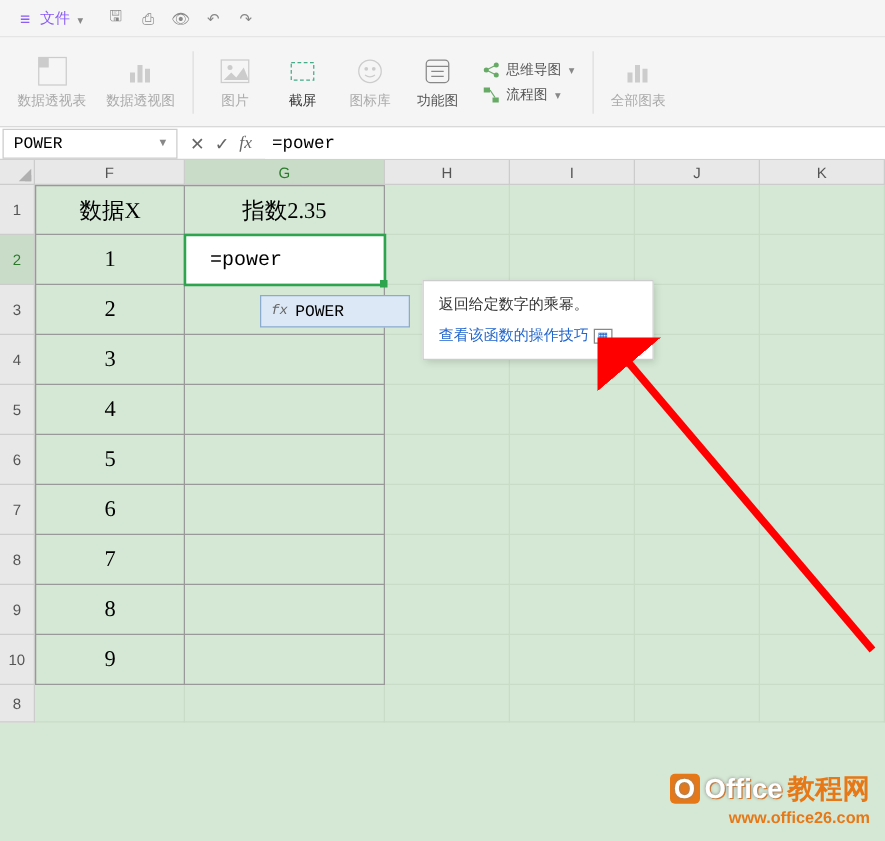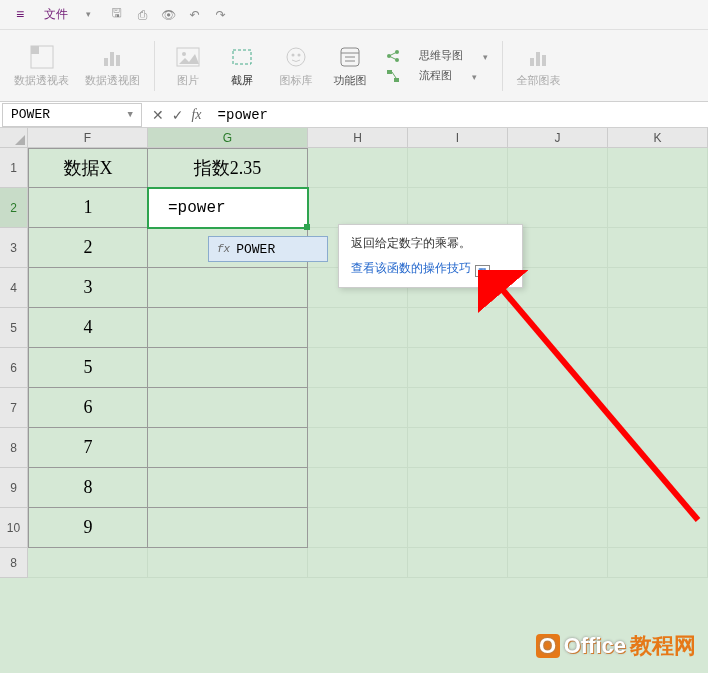--- a/index.html
+++ b/index.html
@@ -18,23 +18,24 @@
       height: 30px;
       background: #f5f5f5;
       display: flex;
       align-items: center;
       padding: 0 8px;
       gap: 2px;
       border-bottom: 1px solid #e0e0e0;
     }
     .menu-btn {
       display: flex;
-      gap: 16px;
+      align-items: center;
+      gap: 4px;
       padding: 4px 8px;
-      color: #701a75;
+      color: #8b5cf6;
       cursor: pointer;
     }
     .hamburger { display: inline-block; width: 12px; }
     .hamburger::before { content: "≡"; font-size: 14px; }
     .dropdown-arrow::after { content: "▾"; font-size: 9px; color: #888; margin-left: 2px; }
     .qat { display: flex; gap: 10px; margin-left: 8px; }
     .qat-icon { width: 16px; height: 16px; display: flex; align-items: center; justify-content: center; color: #888; }
     .tabs { display: flex; margin-left: 30px; gap: 0; }
     .tab { padding: 6px 12px; color: #333; cursor: pointer; }
     .tab.active {
@@ -62,21 +63,21 @@
       padding: 4px 6px;
       color: #aaa;
       min-width: 50px;
       font-size: 11px;
     }
     .ribbon-group.enabled { color: #555; }
     .ribbon-icon { width: 28px; height: 28px; display: flex; align-items: center; justify-content: center; margin-bottom: 2px; }
     .ribbon-group.highlight .ribbon-label { color: #333; font-weight: 400; }
     .ribbon-sep { width: 1px; height: 50px; background: #ddd; margin: 0 4px; }
     .ribbon-stack { display: flex; flex-direction: column; gap: 4px; padding: 4px 6px; font-size: 11px; color: #555; }
-    .ribbon-stack-item { display: flex; align-items: center; gap: 18px; }
+    .ribbon-stack-item { display: flex; align-items: center; gap: 4px; }
     
     
     .formula-bar {
       height: 26px;
       display: flex;
       align-items: center;
       border-bottom: 1px solid #d0d0d0;
       background: #fff;
     }
     .name-box {
@@ -220,21 +221,21 @@
       top: 76px;
       width: 185px;
       background: #fff;
       border: 1px solid #ccc;
       box-shadow: 2px 2px 6px rgba(0,0,0,0.15);
       padding: 10px 12px;
       font-size: 12px;
       z-index: 10;
     }
     .tooltip-desc { color: #333; margin-bottom: 8px; }
-    .tooltip-link { color: #2266cc; cursor: pointer; display: flex; align-items: flex-end; gap: 4px; }
+    .tooltip-link { color: #2266cc; cursor: pointer; display: flex; align-items: center; gap: 4px; }
     .link-icon { border: 1px solid #888; padding: 0 2px; font-size: 9px; }
     
     
     .red-arrow {
       position: absolute;
       left: 450px;
       top: 122px;
       z-index: 15;
       pointer-events: none;
     }
@@ -528,13 +529,14 @@
     </div>
   </div>
 </div>
 
 <div class="watermark">
   <div class="wm-title">
     <span class="wm-logo">O</span>
     <span>Office</span>
       <span class="orange">教程网</span>
   </div>
+  <div class="wm-url">www.office26.com</div>
 </div>
 
 </body></html>

